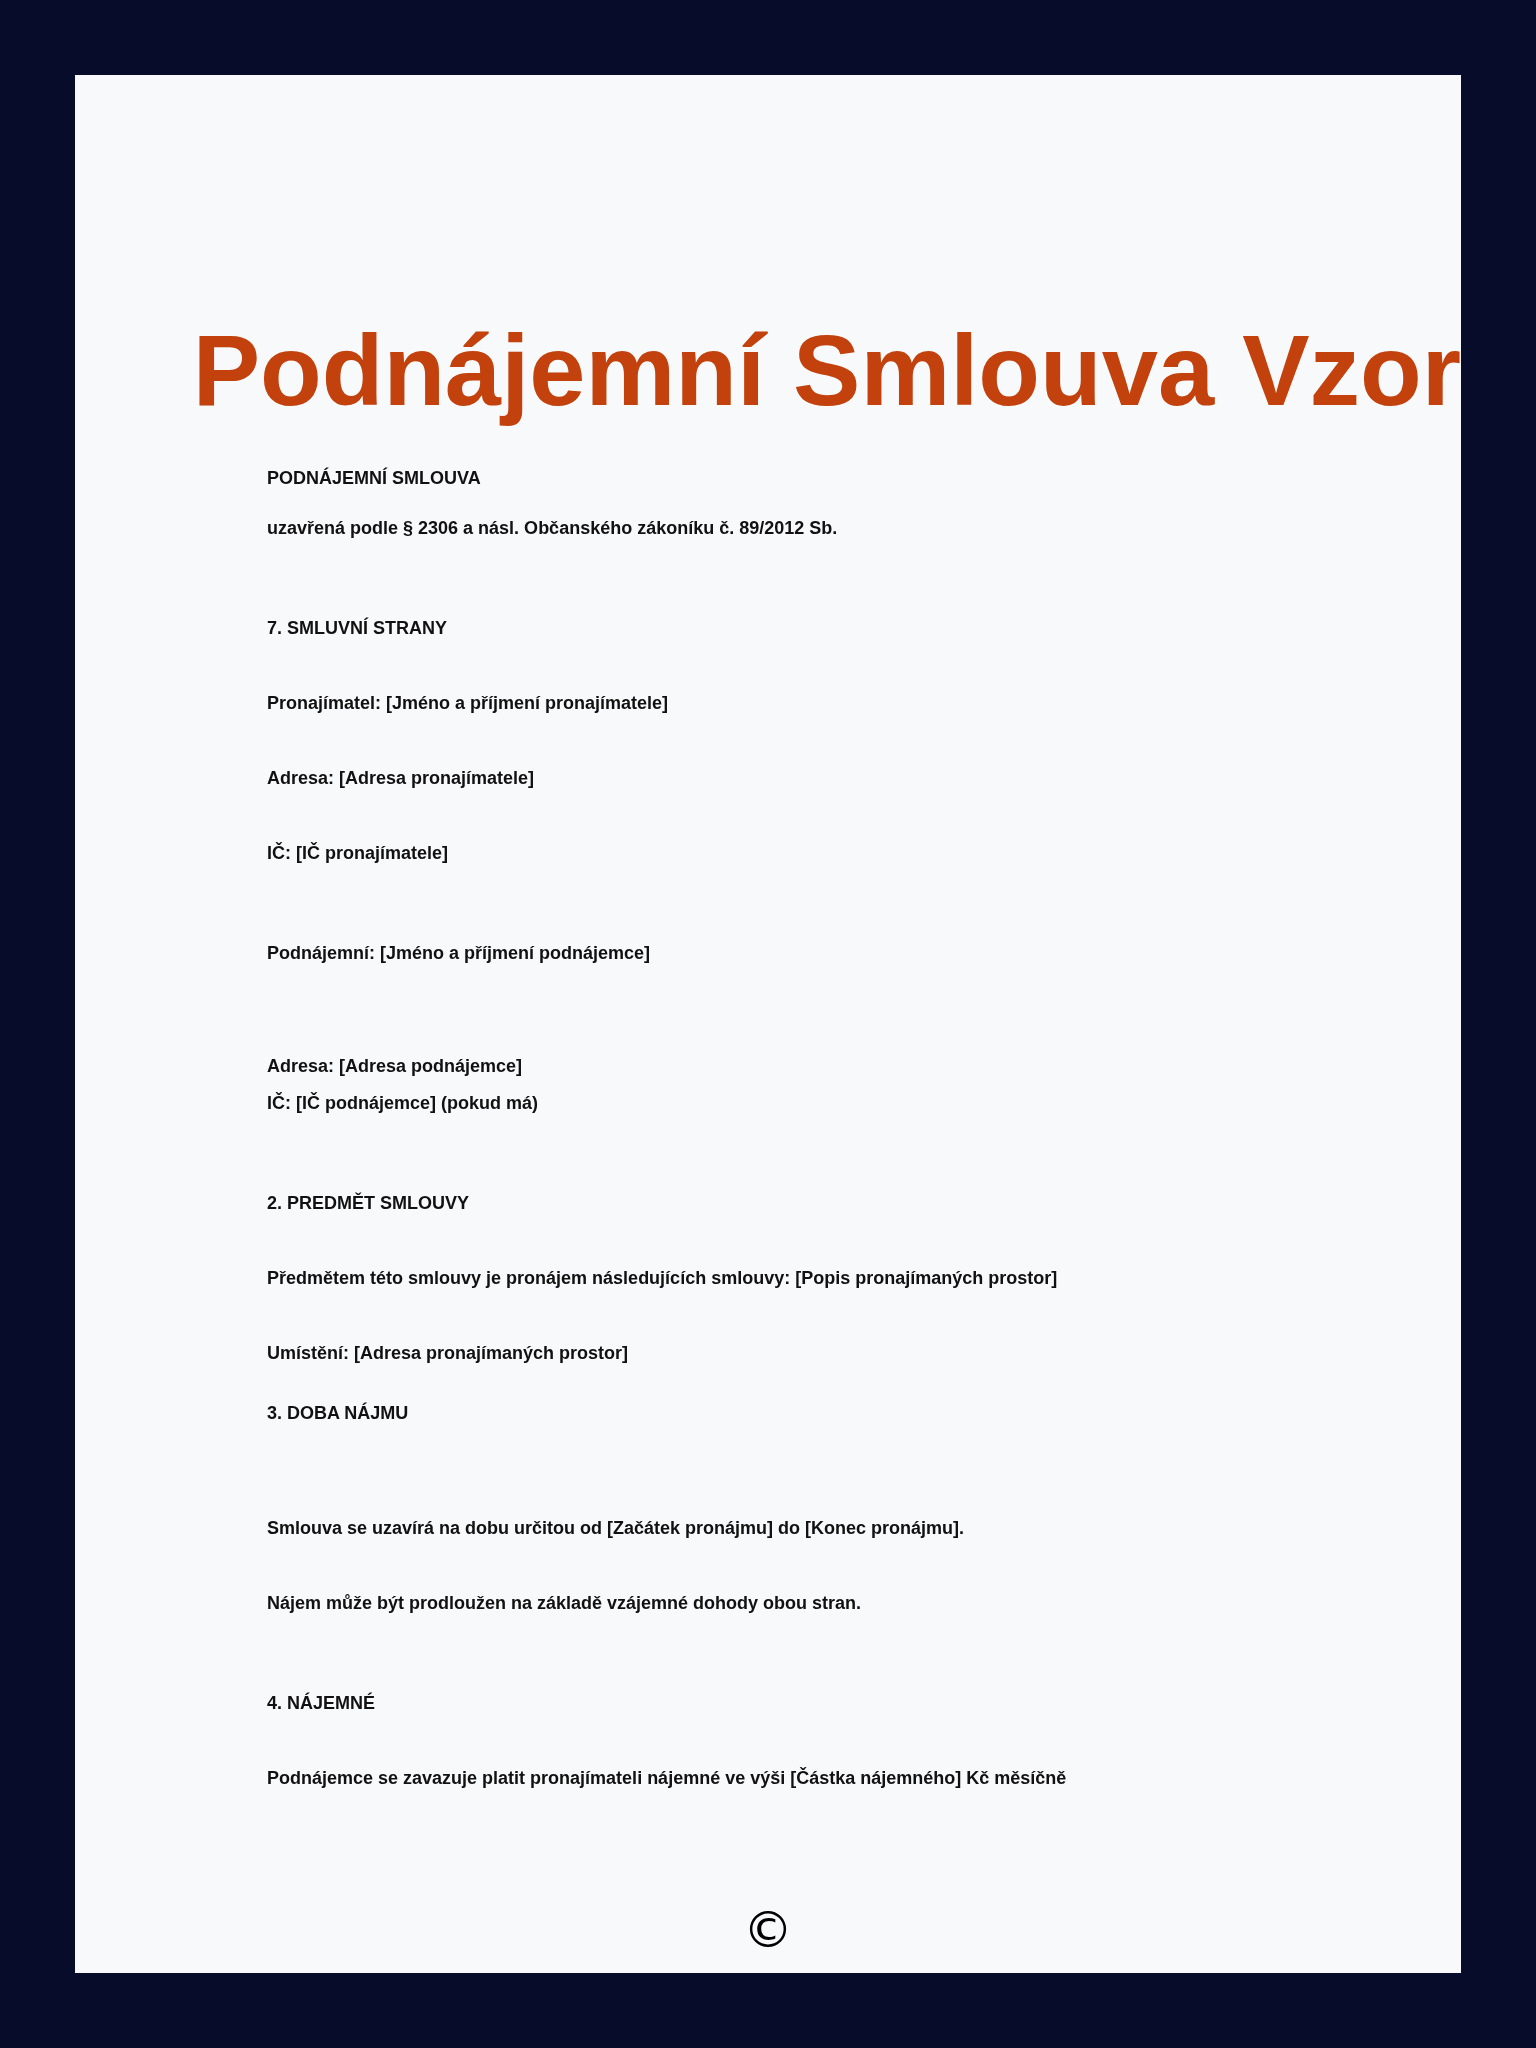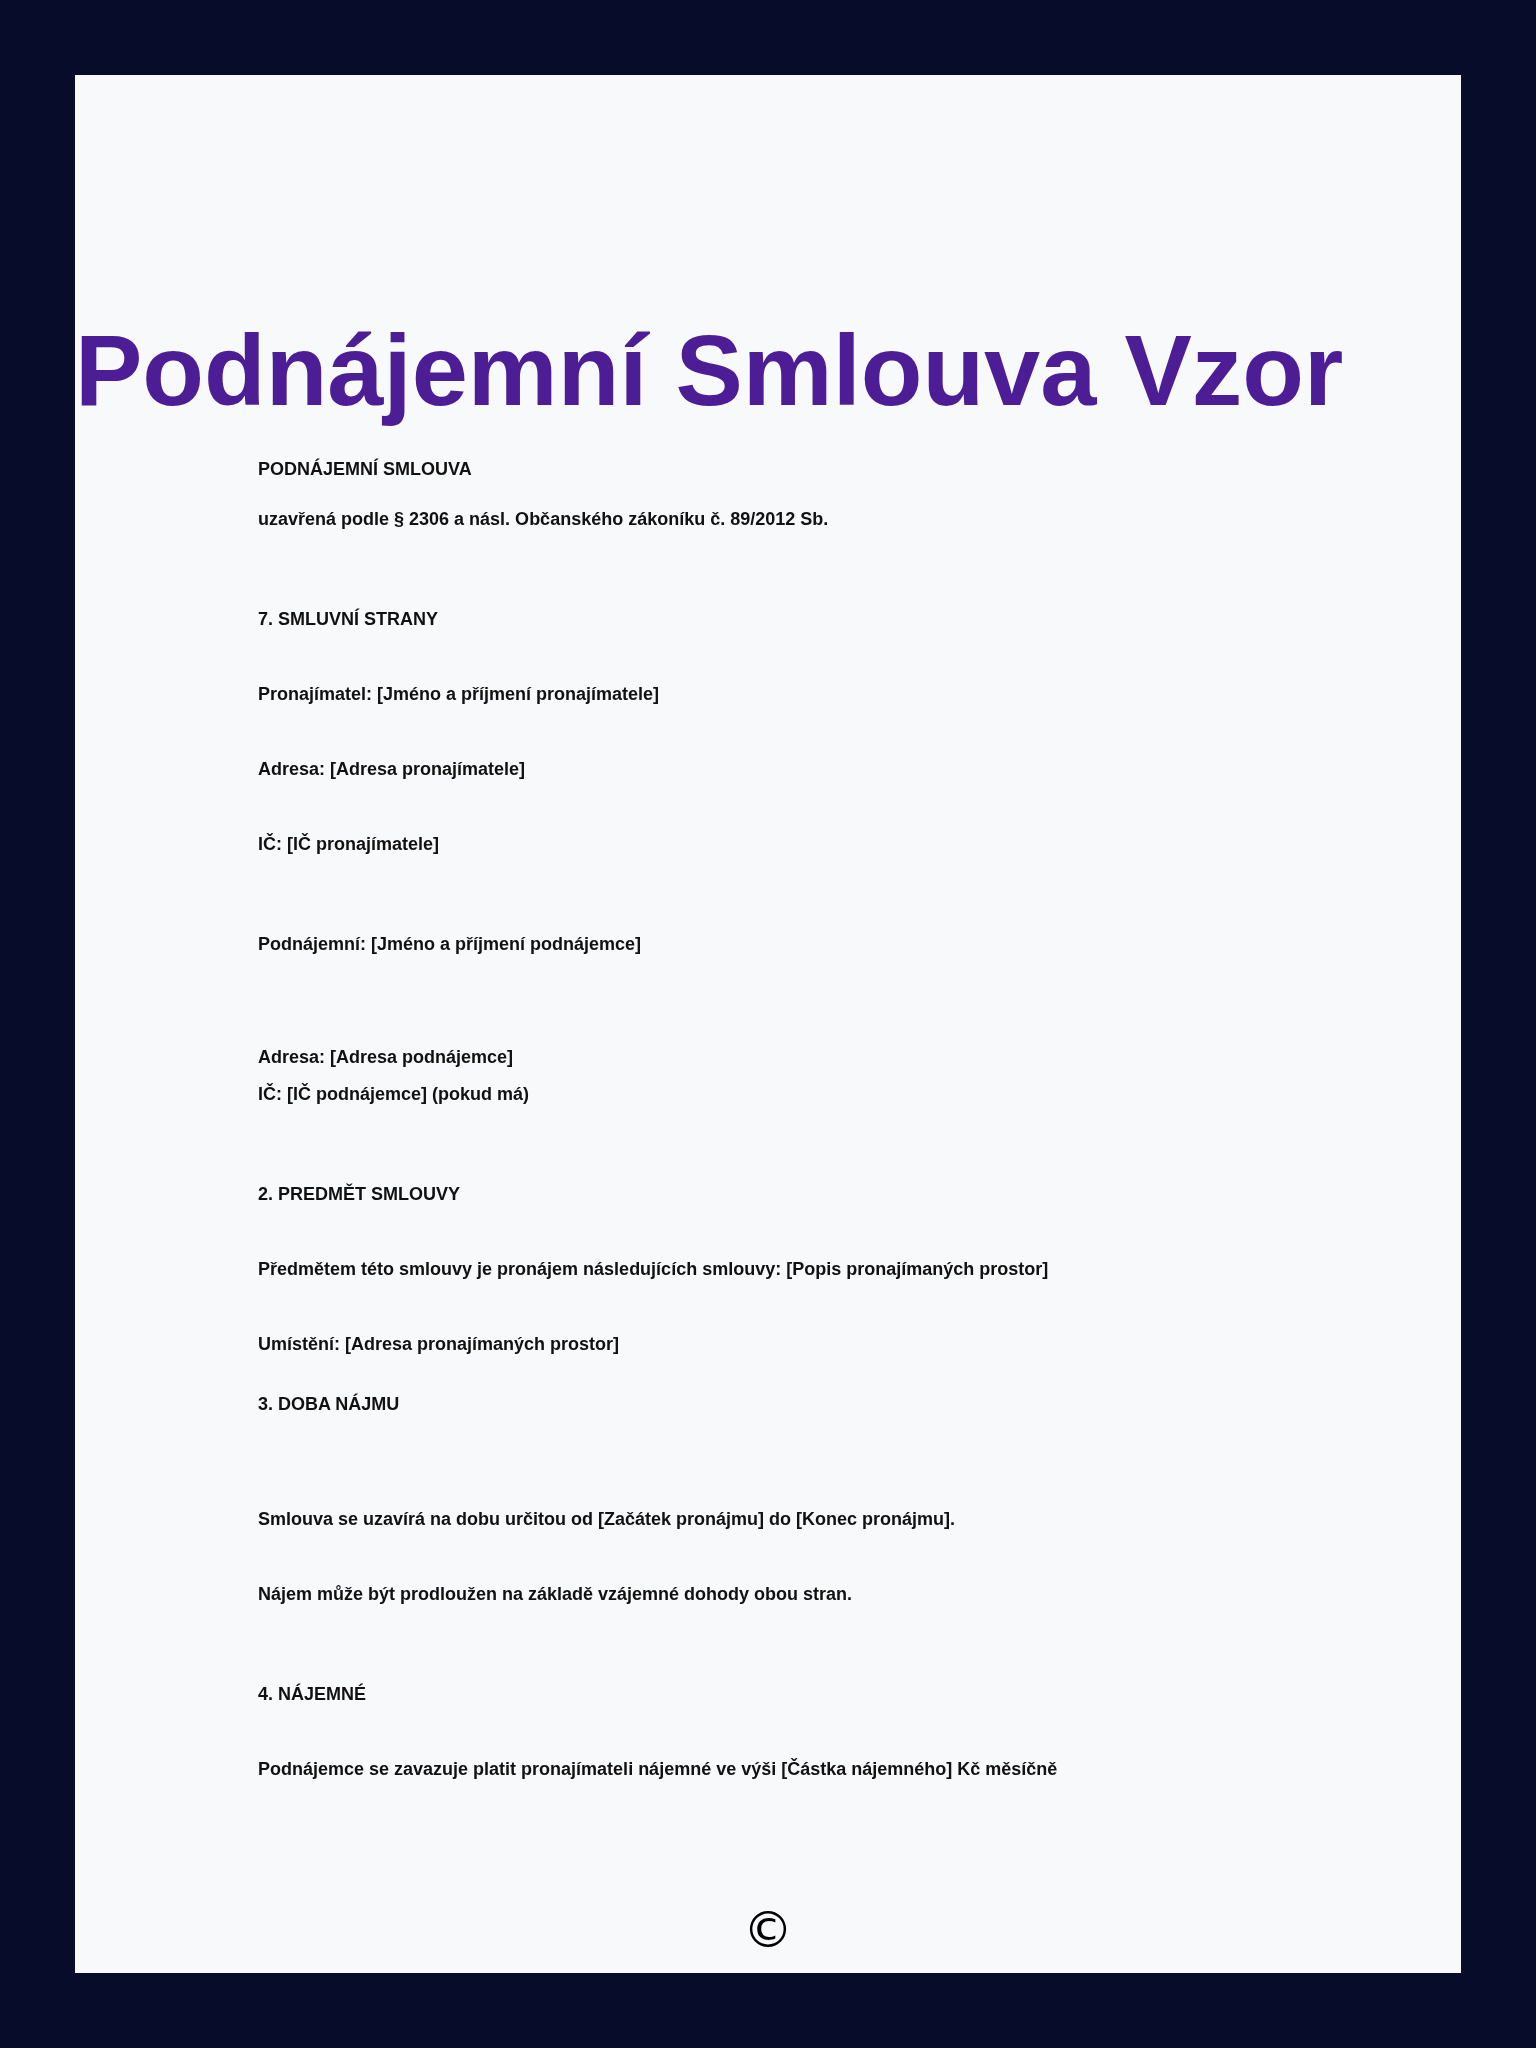--- a/index.html
+++ b/index.html
@@ -21,38 +21,38 @@
       width: 1386px;
       height: 1898px;
       background: #f8f9fb;
     }
     .title {
       position: absolute;
       left: 0;
       top: 245px;
       width: 1386px;
       margin: 0;
-      text-align: left;
+      text-align: right;
       font-size: 101px;
       font-weight: bold;
       line-height: 1;
-      color: #4c1d95;
+      color: #c2410c;
       letter-spacing: 0;
       white-space: nowrap;
     }
     .body {
       position: absolute;
       left: 175px;
       top: 0;
       width: 1100px;
     }
     .line {
       position: absolute;
       left: 0;
-      margin: 8px;
+      margin: 17px;
       font-size: 18px;
       font-weight: bold;
       line-height: 22px;
       color: #111111;
       white-space: nowrap;
     }
     .copyright {
       position: absolute;
       left: 0;
       width: 1386px;

